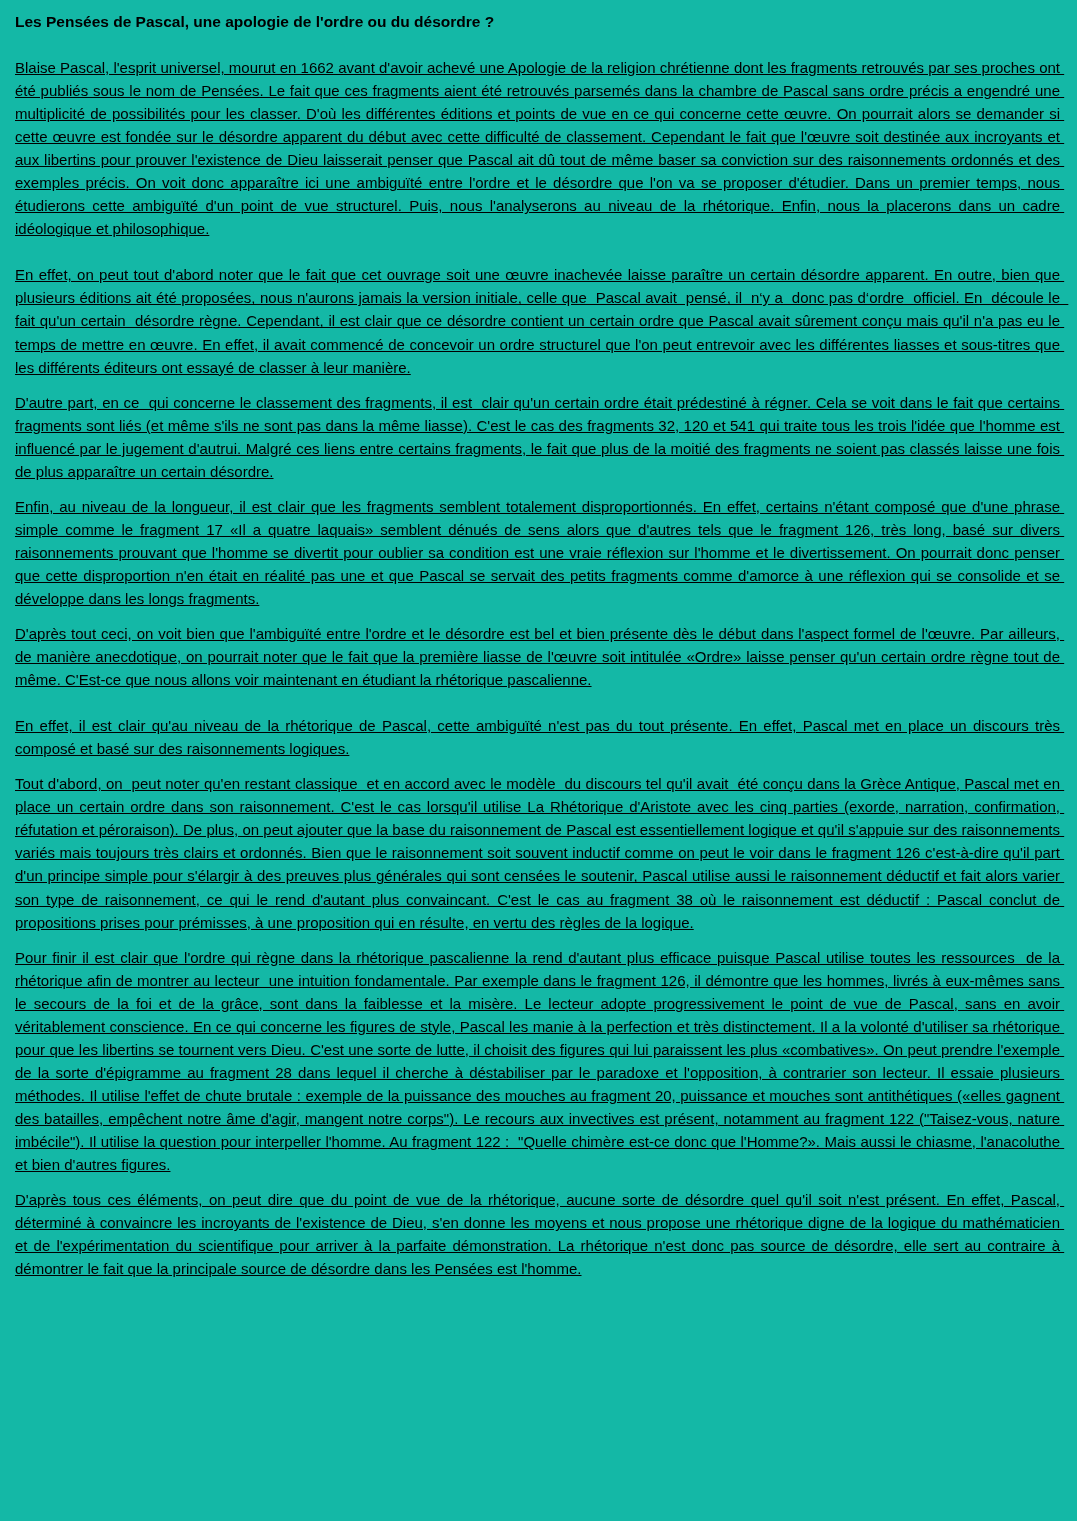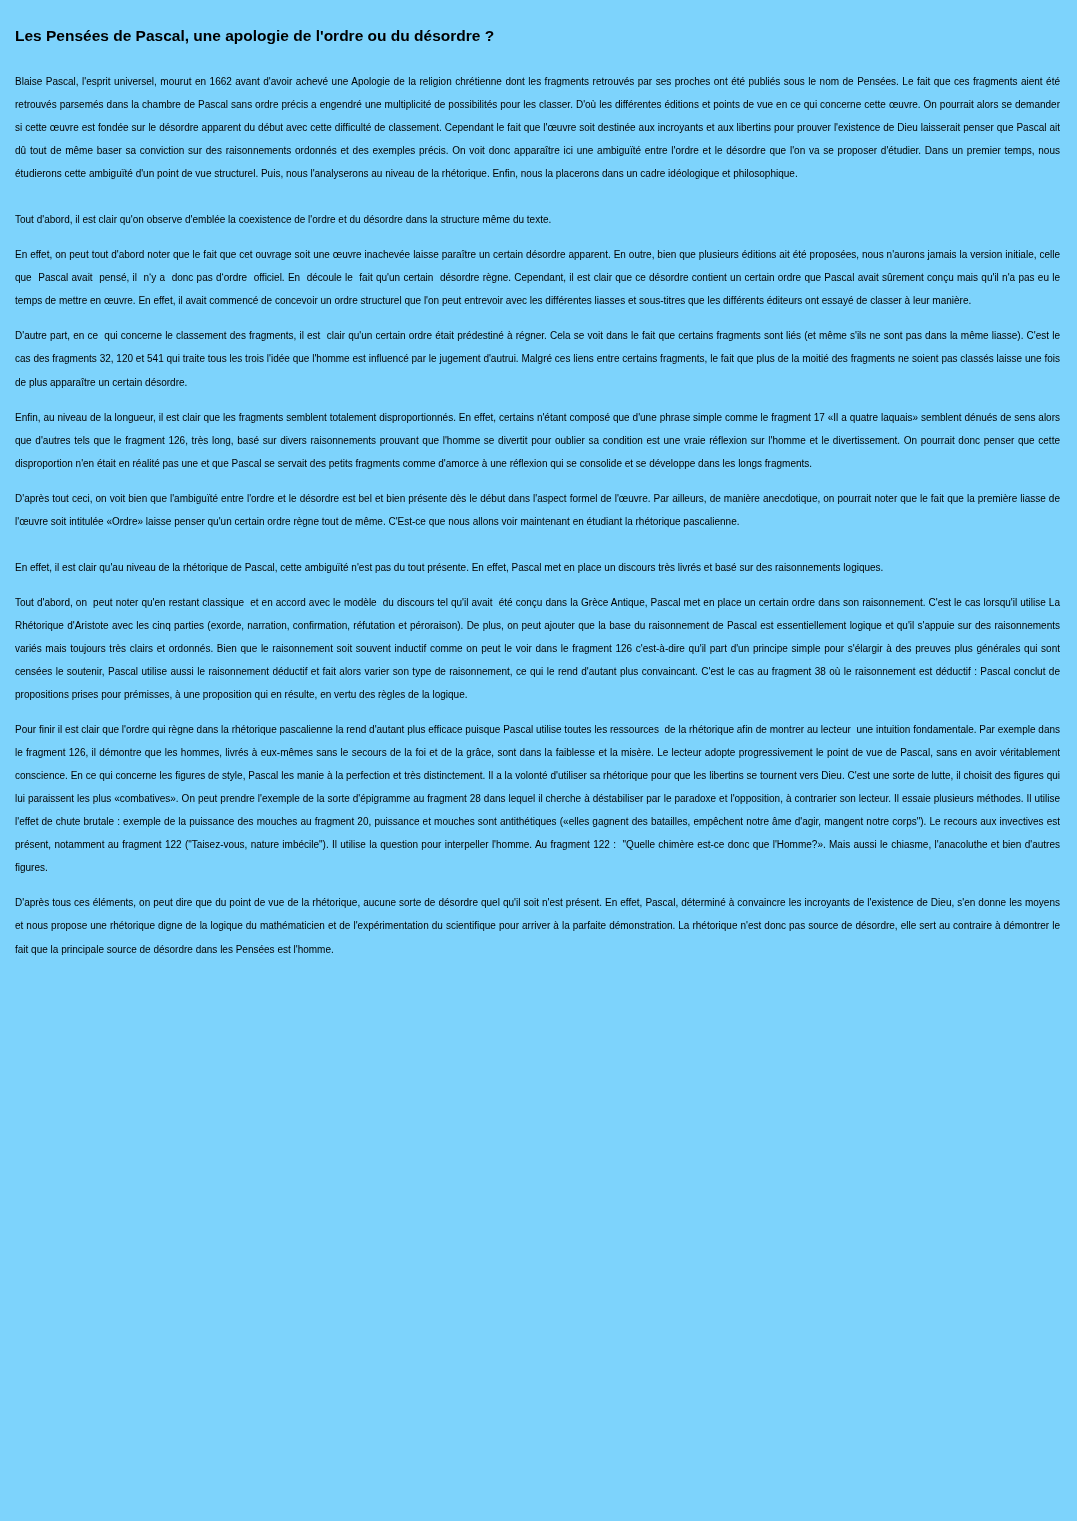--- a/index.html
+++ b/index.html
@@ -13,39 +13,40 @@
     height: 1521px;
     overflow: hidden;
     font-family: "Liberation Sans", "DejaVu Sans", sans-serif;
     color: #000000;
     -webkit-font-smoothing: antialiased;
   }
   .page {
     box-sizing: border-box;
     width: 1077px;
     min-height: 1521px;
-    padding: 24px 17px 0 15px;
-    background: #7dd3fc;
+    padding: 10px 17px 0 15px;
+    background: #14b8a6;
   }
   .doc-title {
     font-size: 15.5px;
     line-height: 23px;
     text-align: left;
     margin: 0 0 23px 0;
     white-space: pre-wrap;
   }
   .para {
-    font-size: 10px;
+    font-size: 15px;
     line-height: 23.05px;
     text-align: justify;
     text-justify: inter-word;
     margin: 0;
     white-space: pre-wrap;
     word-spacing: 0px;
     hyphens: none;
+    text-decoration: underline;
   }
   
   .block {
     margin: 0 0 23px 0;
   }
   .block:last-child {
     margin-bottom: 0;
   }
   .para + .para {
     margin-top: 12px;
@@ -56,27 +57,26 @@
 
 <div class="page">
 
   <h1 class="doc-title">Les Pensées de Pascal, une apologie de l'ordre ou du désordre ?</h1>
 
   <section class="block">
     <p class="para">Blaise Pascal, l'esprit universel, mourut en 1662 avant d'avoir achevé une Apologie de la religion chrétienne dont les fragments retrouvés par ses proches ont été publiés sous le nom de Pensées. Le fait que ces fragments aient été retrouvés parsemés dans la chambre de Pascal sans ordre précis a engendré une multiplicité de possibilités pour les classer. D'où les différentes éditions et points de vue en ce qui concerne cette œuvre. On pourrait alors se demander si cette œuvre est fondée sur le désordre apparent du début avec cette difficulté de classement. Cependant le fait que l'œuvre soit destinée aux incroyants et aux libertins pour prouver l'existence de Dieu laisserait penser que Pascal ait dû tout de même baser sa conviction sur des raisonnements ordonnés et des exemples précis. On voit donc apparaître ici une ambiguïté entre l'ordre et le désordre que l'on va se proposer d'étudier. Dans un premier temps, nous étudierons cette ambiguïté d'un point de vue structurel. Puis, nous l'analyserons au niveau de la rhétorique. Enfin, nous la placerons dans un cadre idéologique et philosophique.</p>
   </section>
 
   <section class="block">
-    <p class="para">Tout d'abord, il est clair qu'on observe d'emblée la coexistence de l'ordre et du désordre dans la structure même du texte.</p>
     <p class="para">En effet, on peut tout d'abord noter que le fait que cet ouvrage soit une œuvre inachevée laisse paraître un certain désordre apparent. En outre, bien que plusieurs éditions ait été proposées, nous n'aurons jamais la version initiale, celle que  Pascal avait  pensé, il  n‘y a  donc pas d‘ordre  officiel. En  découle le  fait qu'un certain  désordre règne. Cependant, il est clair que ce désordre contient un certain ordre que Pascal avait sûrement conçu mais qu'il n'a pas eu le temps de mettre en œuvre. En effet, il avait commencé de concevoir un ordre structurel que l'on peut entrevoir avec les différentes liasses et sous-titres que les différents éditeurs ont essayé de classer à leur manière.</p>
     <p class="para">D'autre part, en ce  qui concerne le classement des fragments, il est  clair qu'un certain ordre était prédestiné à régner. Cela se voit dans le fait que certains fragments sont liés (et même s'ils ne sont pas dans la même liasse). C'est le cas des fragments 32, 120 et 541 qui traite tous les trois l'idée que l'homme est influencé par le jugement d'autrui. Malgré ces liens entre certains fragments, le fait que plus de la moitié des fragments ne soient pas classés laisse une fois de plus apparaître un certain désordre.</p>
     <p class="para">Enfin, au niveau de la longueur, il est clair que les fragments semblent totalement disproportionnés. En effet, certains n'étant composé que d'une phrase simple comme le fragment 17 «Il a quatre laquais» semblent dénués de sens alors que d'autres tels que le fragment 126, très long, basé sur divers raisonnements prouvant que l'homme se divertit pour oublier sa condition est une vraie réflexion sur l'homme et le divertissement. On pourrait donc penser que cette disproportion n'en était en réalité pas une et que Pascal se servait des petits fragments comme d'amorce à une réflexion qui se consolide et se développe dans les longs fragments.</p>
     <p class="para">D'après tout ceci, on voit bien que l'ambiguïté entre l'ordre et le désordre est bel et bien présente dès le début dans l'aspect formel de l'œuvre. Par ailleurs, de manière anecdotique, on pourrait noter que le fait que la première liasse de l'œuvre soit intitulée «Ordre» laisse penser qu'un certain ordre règne tout de même. C'Est-ce que nous allons voir maintenant en étudiant la rhétorique pascalienne.</p>
   </section>
 
   <section class="block">
-    <p class="para">En effet, il est clair qu'au niveau de la rhétorique de Pascal, cette ambiguïté n'est pas du tout présente. En effet, Pascal met en place un discours très livrés et basé sur des raisonnements logiques.</p>
+    <p class="para">En effet, il est clair qu'au niveau de la rhétorique de Pascal, cette ambiguïté n'est pas du tout présente. En effet, Pascal met en place un discours très composé et basé sur des raisonnements logiques.</p>
     <p class="para">Tout d'abord, on  peut noter qu'en restant classique  et en accord avec le modèle  du discours tel qu'il avait  été conçu dans la Grèce Antique, Pascal met en place un certain ordre dans son raisonnement. C'est le cas lorsqu'il utilise La Rhétorique d'Aristote avec les cinq parties (exorde, narration, confirmation, réfutation et péroraison). De plus, on peut ajouter que la base du raisonnement de Pascal est essentiellement logique et qu'il s'appuie sur des raisonnements variés mais toujours très clairs et ordonnés. Bien que le raisonnement soit souvent inductif comme on peut le voir dans le fragment 126 c'est-à-dire qu'il part d'un principe simple pour s'élargir à des preuves plus générales qui sont censées le soutenir, Pascal utilise aussi le raisonnement déductif et fait alors varier son type de raisonnement, ce qui le rend d'autant plus convaincant. C'est le cas au fragment 38 où le raisonnement est déductif : Pascal conclut de propositions prises pour prémisses, à une proposition qui en résulte, en vertu des règles de la logique.</p>
     <p class="para">Pour finir il est clair que l'ordre qui règne dans la rhétorique pascalienne la rend d'autant plus efficace puisque Pascal utilise toutes les ressources  de la rhétorique afin de montrer au lecteur  une intuition fondamentale. Par exemple dans le fragment 126, il démontre que les hommes, livrés à eux-mêmes sans le secours de la foi et de la grâce, sont dans la faiblesse et la misère. Le lecteur adopte progressivement le point de vue de Pascal, sans en avoir véritablement conscience. En ce qui concerne les figures de style, Pascal les manie à la perfection et très distinctement. Il a la volonté d'utiliser sa rhétorique pour que les libertins se tournent vers Dieu. C'est une sorte de lutte, il choisit des figures qui lui paraissent les plus «combatives». On peut prendre l'exemple de la sorte d'épigramme au fragment 28 dans lequel il cherche à déstabiliser par le paradoxe et l'opposition, à contrarier son lecteur. Il essaie plusieurs méthodes. Il utilise l'effet de chute brutale : exemple de la puissance des mouches au fragment 20, puissance et mouches sont antithétiques («elles gagnent des batailles, empêchent notre âme d'agir, mangent notre corps"). Le recours aux invectives est présent, notamment au fragment 122 ("Taisez-vous, nature imbécile"). Il utilise la question pour interpeller l'homme. Au fragment 122 :  "Quelle chimère est-ce donc que l'Homme?». Mais aussi le chiasme, l'anacoluthe et bien d'autres figures.</p>
     <p class="para">D'après tous ces éléments, on peut dire que du point de vue de la rhétorique, aucune sorte de désordre quel qu'il soit n'est présent. En effet, Pascal, déterminé à convaincre les incroyants de l'existence de Dieu, s'en donne les moyens et nous propose une rhétorique digne de la logique du mathématicien et de l'expérimentation du scientifique pour arriver à la parfaite démonstration. La rhétorique n'est donc pas source de désordre, elle sert au contraire à démontrer le fait que la principale source de désordre dans les Pensées est l'homme.</p>
   </section>
 
 </div>
 
 </body></html>

